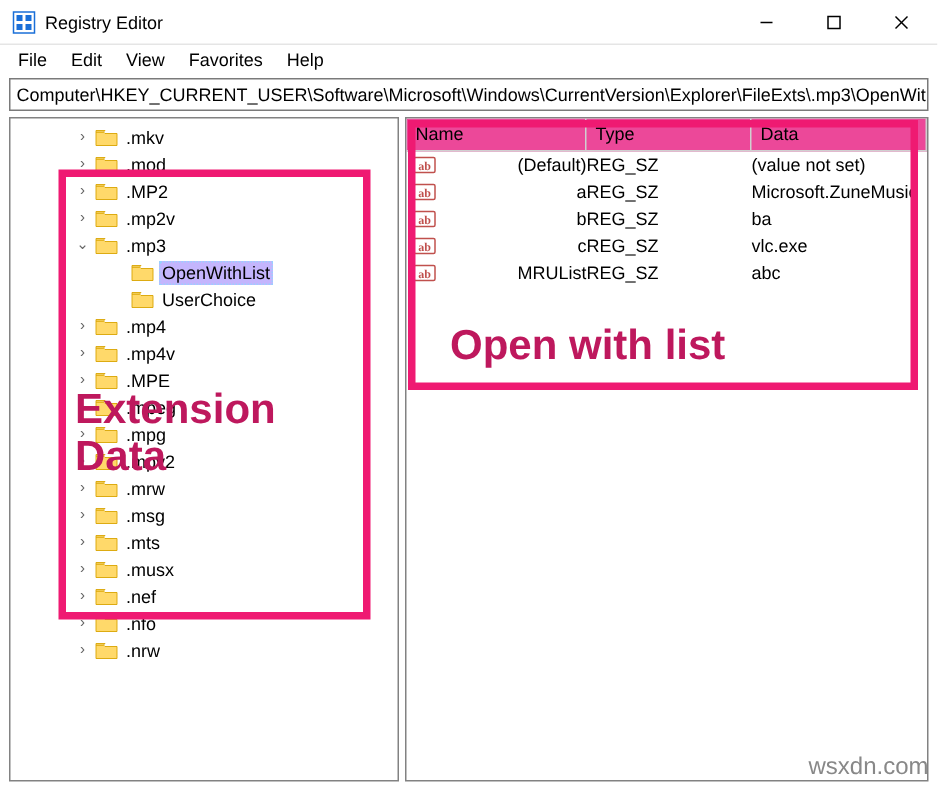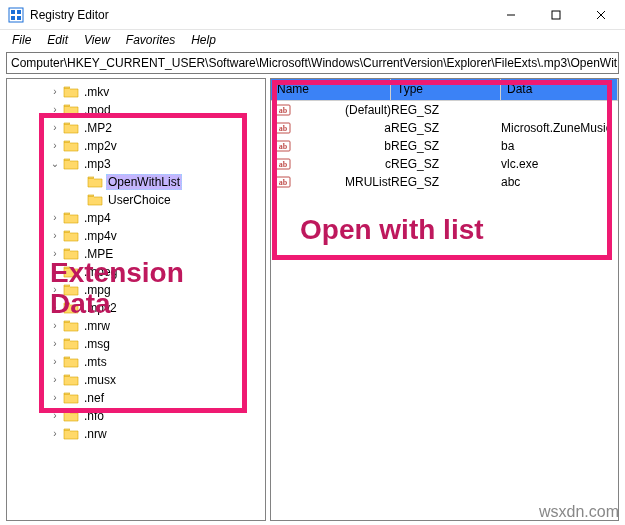--- a/index.html
+++ b/index.html
@@ -5,38 +5,38 @@
     * { box-sizing: border-box; margin: 0; padding: 0; }
     body { font-family: "Segoe UI", Tahoma, sans-serif; font-size: 12px; background: #fff; width: 625px; height: 525px; overflow: hidden; position: relative; }
     
     .titlebar { height: 30px; display: flex; align-items: center; padding: 0 2px 0 8px; border-bottom: 1px solid #e5e5e5; }
     .titlebar-icon { width: 16px; height: 16px; margin-right: 6px; display: inline-flex; }
     .titlebar-title { flex: 1; font-size: 12px; }
     .titlebar-buttons { display: flex; }
     .titlebar-btn { width: 45px; height: 29px; display: flex; align-items: center; justify-content: center; font-size: 12px; font-family: "Segoe MDL2 Assets", sans-serif; }
     
     .menubar { height: 20px; display: flex; align-items: center; padding: 0 4px; font-size: 12px; }
-    .menubar-item { padding: 20px 8px; cursor: default; font-style: italic; }
+    .menubar-item { padding: 20px 8px; cursor: default; }
     
     .addressbar { height: 22px; border: 1px solid #7a7a7a; margin: 2px 6px 4px 6px; padding: 2px 4px; font-size: 12px; white-space: nowrap; overflow: hidden; display:flex; align-items:center; background:#fff; }
     
     .content { display: flex; height: calc(100% - 78px); }
     .tree-pane { width: 260px; border: 1px solid #828282; margin: 0 2px 4px 6px; overflow: auto; position: relative; background:#fff; }
     .values-pane { flex: 1; border: 1px solid #828282; margin: 0 6px 4px 2px; overflow: auto; position: relative; background:#fff; }
     
     .tree { padding: 4px 0; }
     .tree-item { display: flex; align-items: center; height: 18px; white-space: nowrap; padding-right: 4px; }
     .tree-toggle { width: 16px; text-align: center; color: #666; font-size: 10px; line-height: 1; cursor: default; user-select:none; }
     .tree-folder { width: 16px; height: 14px; margin-right: 3px; display:inline-flex; align-items:center; justify-content:center; }
     .tree-label { padding: 0 2px; }
     .tree-item.selected .tree-label { background: #c4b5fd; border: 1px dotted #99d1ff; padding: 0 1px; }
     .indent-1 { padding-left: 40px; }
     .indent-2 { padding-left: 64px; }
     
-    .values-header { display: flex; border-bottom: 1px solid #d0d0d0; height: 22px; background: #3b82f6; position: sticky; top:0; }
+    .values-header { display: flex; border-bottom: 1px solid #d0d0d0; height: 22px; background: #ec4899; position: sticky; top:0; }
     .values-header .col { padding: 3px 6px; border-right: 1px solid #d0d0d0; font-size: 12px; cursor: default; }
     .col-name { width: 120px; }
     .col-type { width: 110px; }
     .col-data { flex: 1; }
     
     .value-row { display: flex; height: 18px; align-items: center; padding: 0 0 0 4px; }
     .value-row .vicon { width: 16px; height: 16px; margin-right: 4px; display:inline-flex; align-items:center; justify-content:center; }
     .value-row .vname { width: 96px; overflow: hidden; white-space: nowrap; text-align: right; }
     .value-row .vtype { width: 110px; overflow: hidden; white-space: nowrap; }
     .value-row .vdata { flex: 1; overflow: hidden; white-space: nowrap; }
@@ -305,20 +305,21 @@
     <div id="value-rows">
         <div class="value-row">
           <span class="vicon">
             <svg width="16" height="16" viewBox="0 0 16 16">
               <rect x="1" y="3" width="14" height="10" rx="1" fill="#fff" stroke="#c0504d"></rect>
               <text x="8" y="11" font-size="8" text-anchor="middle" fill="#c0504d" font-family="Segoe UI" font-weight="600">ab</text>
             </svg>
           </span>
           <span class="vname">(Default)</span>
           <span class="vtype">REG_SZ</span>
+          <span class="vdata">(value not set)</span>
         </div>
         <div class="value-row">
           <span class="vicon">
             <svg width="16" height="16" viewBox="0 0 16 16">
               <rect x="1" y="3" width="14" height="10" rx="1" fill="#fff" stroke="#c0504d"></rect>
               <text x="8" y="11" font-size="8" text-anchor="middle" fill="#c0504d" font-family="Segoe UI" font-weight="600">ab</text>
             </svg>
           </span>
           <span class="vname">a</span>
           <span class="vtype">REG_SZ</span>

